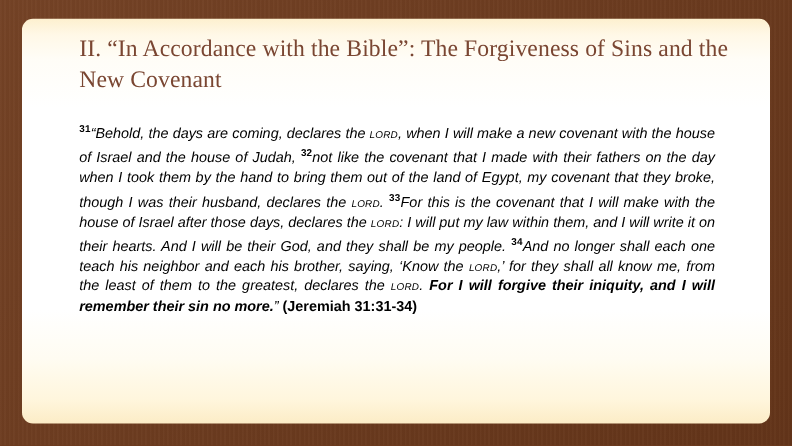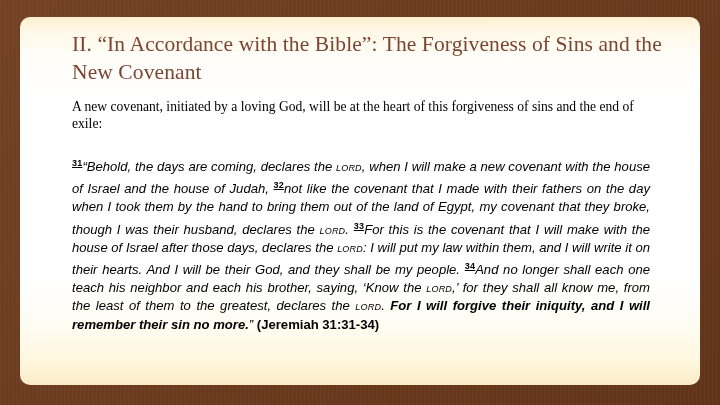--- a/index.html
+++ b/index.html
@@ -105,21 +105,20 @@
     color: #000000;
     text-align: justify;
     text-justify: inter-word;
   }
   #scripture-quote .verse-num {
     font-weight: bold;
     font-style: normal;
     font-size: 9px;
     vertical-align: 5px;
     letter-spacing: 0.2px;
-    text-decoration: underline;
   }
   #scripture-quote .divine-name {
     font-variant: small-caps;
     text-transform: lowercase;
     letter-spacing: 0.2px;
   }
   #scripture-quote .emphasis-clause {
     font-weight: bold;
   }
   #scripture-quote .citation {
@@ -134,19 +133,18 @@
 
   <div id="frame-texture"></div>
 
   <div id="content-panel">
     <div id="panel-glow"></div>
 
     <div id="panel-body">
 
       <h1 id="slide-title">II. “In Accordance with the Bible”: The Forgiveness of Sins and the New Covenant</h1>
 
-      <p id="intro-paragraph">A new covenant, initiated by a loving God, will be at the heart of this forgiveness of sins and the end of exile:</p>
 
       <p id="scripture-quote"><span class="verse-num">31</span><span>“Behold, the days are coming, declares the </span><span class="divine-name">Lord</span><span>, when I will make a new covenant with the house of Israel and the house of Judah, </span><span class="verse-num">32</span><span>not like the covenant that I made with their fathers on the day when I took them by the hand to bring them out of the land of Egypt, my covenant that they broke, though I was their husband, declares the </span><span class="divine-name">Lord</span><span>. </span><span class="verse-num">33</span><span>For this is the covenant that I will make with the house of Israel after those days, declares the </span><span class="divine-name">Lord</span><span>: I will put my law within them, and I will write it on their hearts. And I will be their God, and they shall be my people. </span><span class="verse-num">34</span><span>And no longer shall each one teach his neighbor and each his brother, saying, ‘Know the </span><span class="divine-name">Lord</span><span>,’ for they shall all know me, from the least of them to the greatest, declares the </span><span class="divine-name">Lord</span><span>. </span><span class="emphasis-clause">For I will forgive their iniquity, and I will remember their sin no more.</span><span>” </span><span class="citation">(Jeremiah 31:31-34)</span></p>
 
     </div>
   </div>
 </div>
 
 </body></html>

